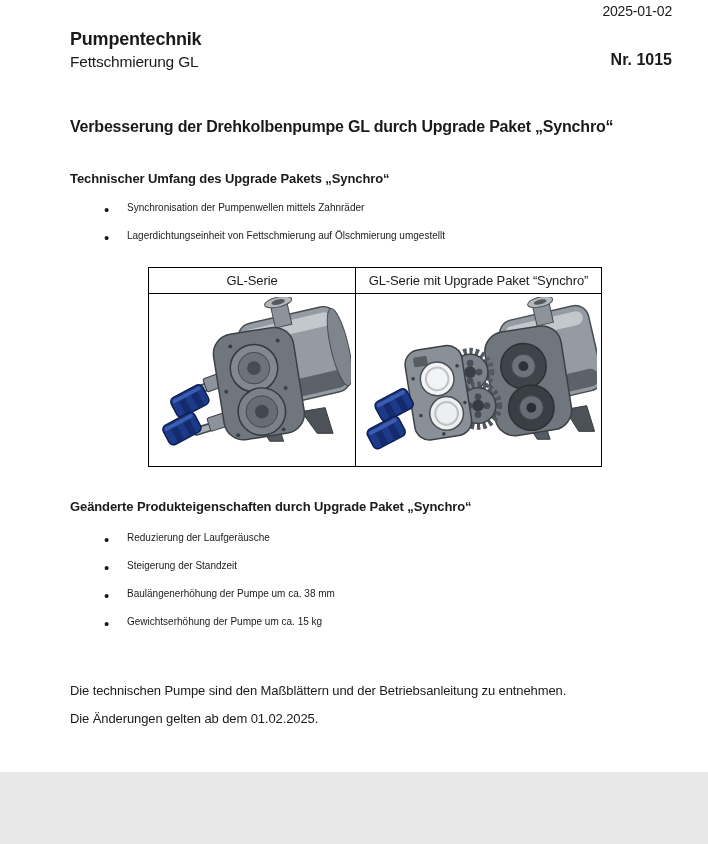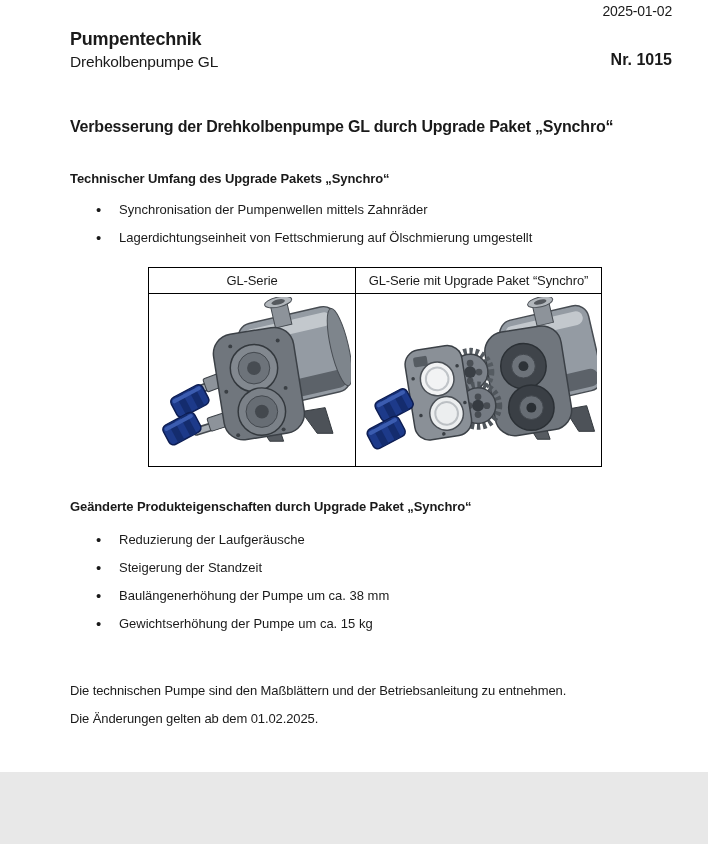--- a/index.html
+++ b/index.html
@@ -9,21 +9,21 @@
     font-family:"Liberation Sans","DejaVu Sans",sans-serif; color:#1a1a1a;
     overflow:hidden; margin:0 auto;
   }
   .abs { position:absolute; }
   .date { top:3px; right:36px; font-size:14px; letter-spacing:-0.2px; }
   .brand-title { left:70px; top:29px; font-size:18px; font-weight:bold; letter-spacing:-0.2px; }
   .brand-subtitle { left:70px; top:53px; font-size:15.5px; letter-spacing:-0.2px; }
   .doc-number { top:51px; right:36px; font-size:16px; font-weight:bold; }
   .page-title { left:70px; top:118px; font-size:16px; font-weight:bold; letter-spacing:-0.2px; }
   .section-heading { left:70px; font-size:13px; font-weight:bold; letter-spacing:-0.1px; }
-  .bullet-row { left:70px; font-size:13px; padding-left:49px; width:540px; }
+  .bullet-row { left:78px; font-size:10px; padding-left:49px; width:540px; }
   .bullet-row::before { content:"\2022"; position:absolute; left:26px; top:-1px; font-size:15px; }
   .note { left:70px; font-size:13px; letter-spacing:-0.1px; }
 
   table.cmp {
     position:absolute; left:148px; top:267px; width:453px;
     border-collapse:collapse; table-layout:fixed;
   }
   table.cmp th, table.cmp td { border:1px solid #000000; }
   table.cmp th {
     height:26px; font-size:13px; font-weight:normal; text-align:center;
@@ -41,21 +41,21 @@
   .footer-bar { left:57px; top:833px; width:591px; height:9px; background:#1b2340; }
   .artifact-dot { left:699px; top:835px; width:3px; height:3px; background:#4a4a4a; }
 </style>
 </head>
 <body>
 
 <div class="page">
 
   <div class="abs date">2025-01-02</div>
   <div class="abs brand-title">Pumpentechnik</div>
-  <div class="abs brand-subtitle">Drehkolbenpumpe GL</div>
+  <div class="abs brand-subtitle">Fettschmierung GL</div>
   <div class="abs doc-number">Nr. 1015</div>
 
   <div class="abs page-title">Verbesserung der Drehkolbenpumpe GL durch Upgrade Paket „Synchro“</div>
 
   <div class="abs section-heading" style="top:171px;">Technischer Umfang des Upgrade Pakets „Synchro“</div>
   <div class="abs bullet-row" style="top:202px;">Synchronisation der Pumpenwellen mittels Zahnräder</div>
   <div class="abs bullet-row" style="top:230px;">Lagerdichtungseinheit von Fettschmierung auf Ölschmierung umgestellt</div>
 
   <table class="cmp">
     <colgroup>

